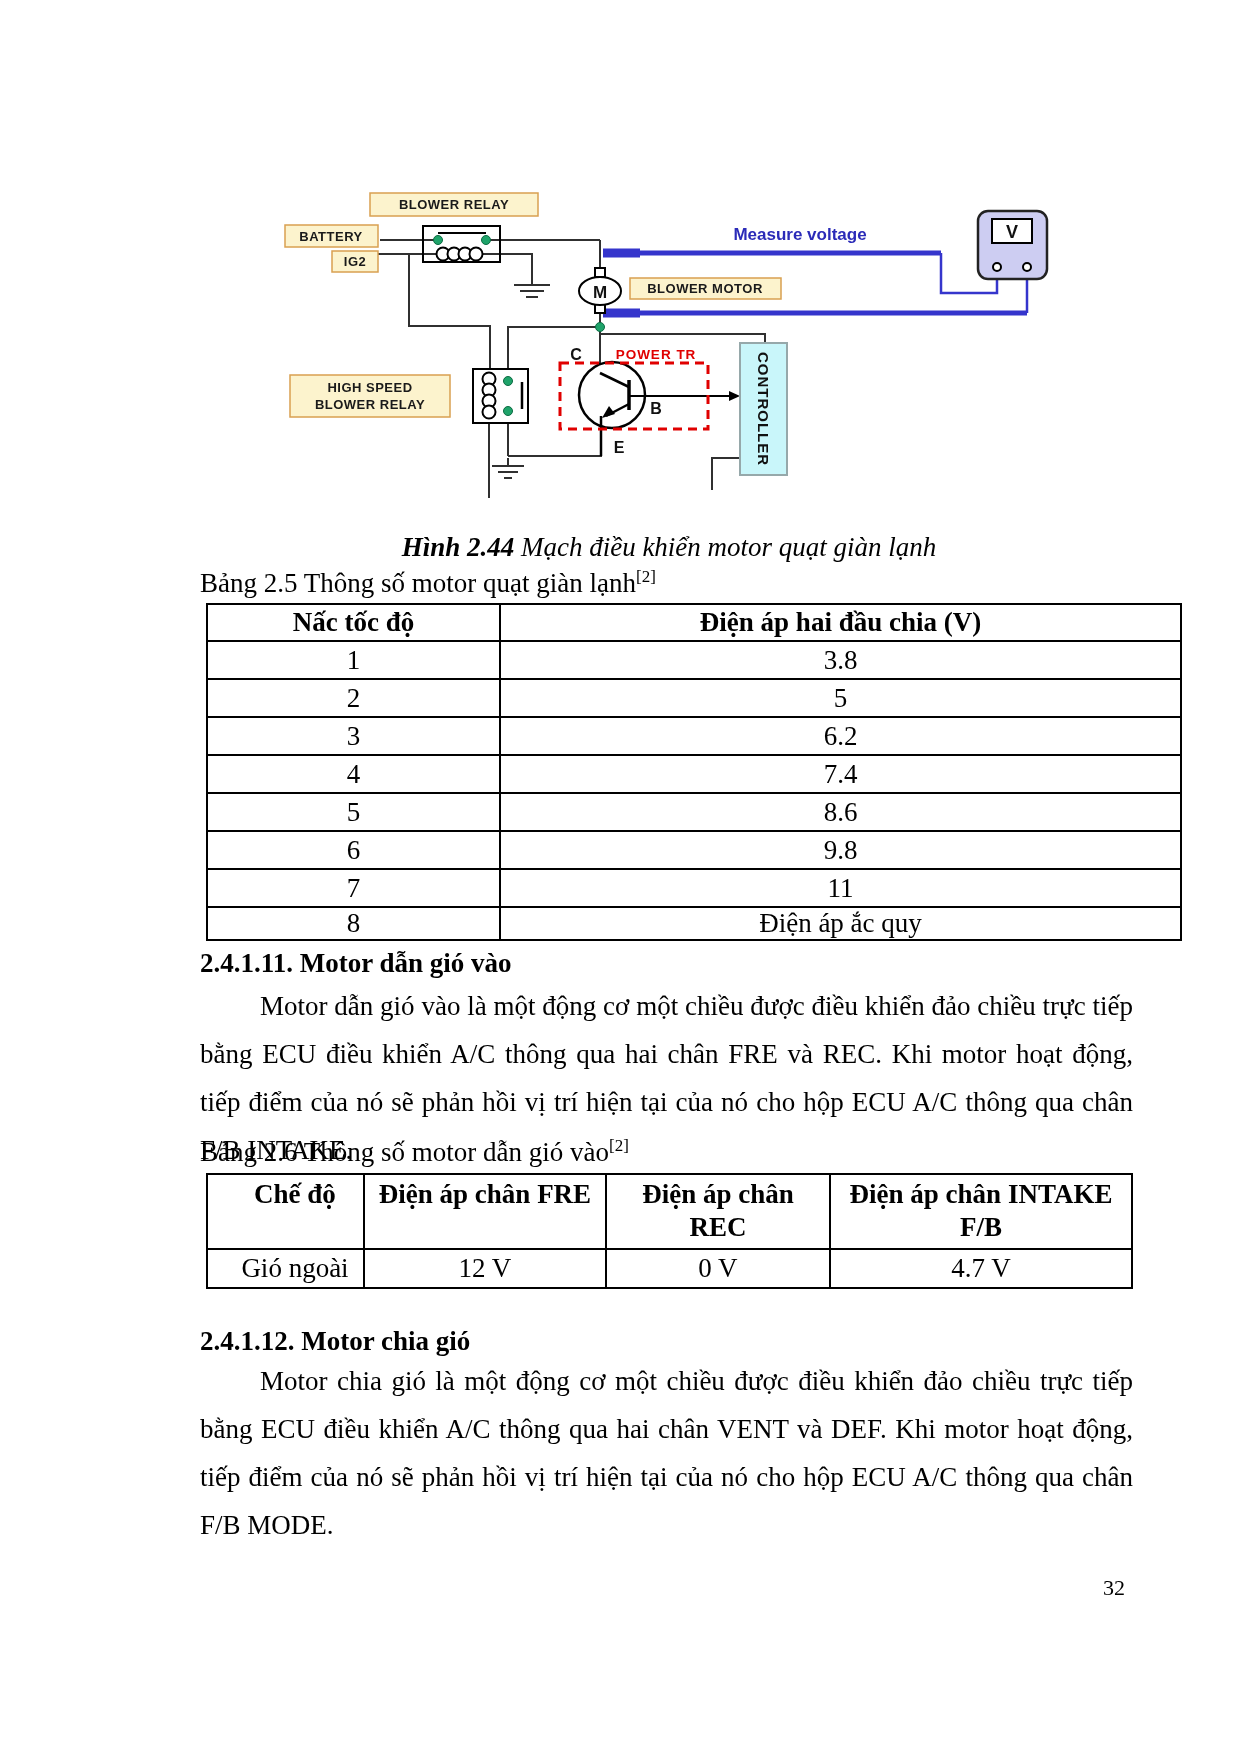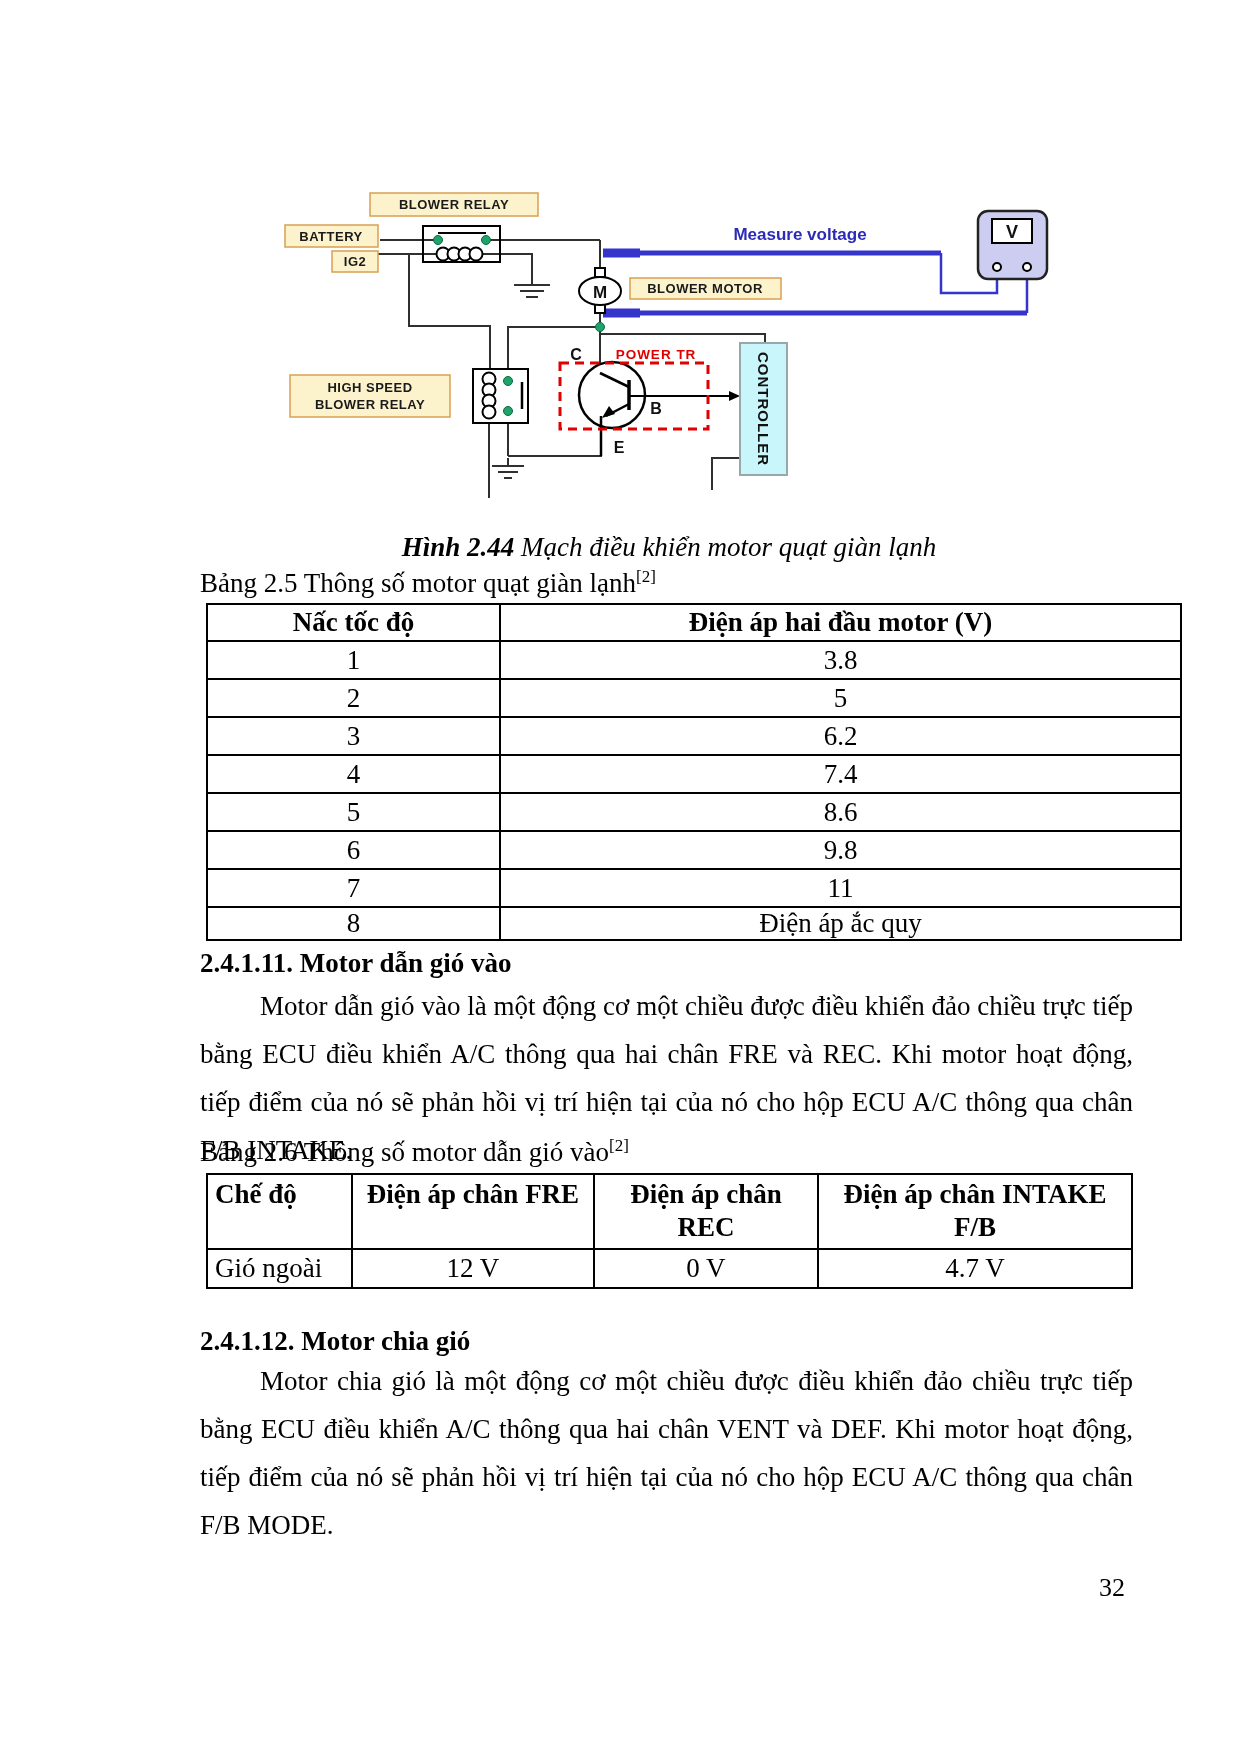--- a/index.html
+++ b/index.html
@@ -22,24 +22,24 @@
   #table25 .c1{width:291px;}
   #table25 tr.hd{height:37px;}
   #table25 tr.r{height:38px;}
   #table25 tr.rlast{height:32px;}
   #table26{top:1173px;width:927px;}
   #table26 .c1{width:136px;}
   #table26 .c2{width:240px;}
   #table26 .c3{width:222px;}
   #table26 tr.hd{height:75px;}
   #table26 tr.hd th{vertical-align:top;line-height:33px;padding-top:3px;}
-  #table26 th.mode,#table26 td.mode{text-align:left;padding-left:7px;}
+  #table26 th.mode,#table26 td.mode{text-align:center;padding-left:19px;}
   #table26 tr.r1{height:39px;}
   #table26 tr.r2{height:36px;}
-  .pagenum{left:1040px;top:1574px;width:85px;text-align:right;font-size:26px;line-height:28px;}
+  .pagenum{left:1040px;top:1574px;width:85px;text-align:right;font-size:22px;line-height:28px;}
   svg text{font-family:"Liberation Sans", sans-serif;}
   .lblTxt{font-size:13px;font-weight:bold;fill:#1a1a1a;letter-spacing:.5px;}
   .pinTxt{font-size:16px;font-weight:bold;fill:#111;}
 </style>
 </head>
 <body>
 
 <svg class="abs" style="left:240px;top:160px;" width="900" height="370" viewBox="0 0 900 370">
 
   <g stroke="#303030" stroke-width="2" fill="none">
@@ -166,21 +166,21 @@
 </div>
 
 <div class="abs tbl-label" style="top:565px;">
   <span class="b">Bảng 2.5</span><span> Thông số motor quạt giàn lạnh</span><sup>[2]</sup>
 </div>
 
 <table class="doc" id="table25">
   <tbody>
       <tr class="hd">
     <th class="c1">Nấc tốc độ</th>
-    <th>Điện áp hai đầu motor (V)</th>
+    <th>Điện áp hai đầu chia (V)</th>
   </tr>
   <tr class="r">
         <td>1</td>
         <td>3.8</td>
       </tr>
   <tr class="r">
         <td>2</td>
         <td>5</td>
       </tr>
   <tr class="r">

